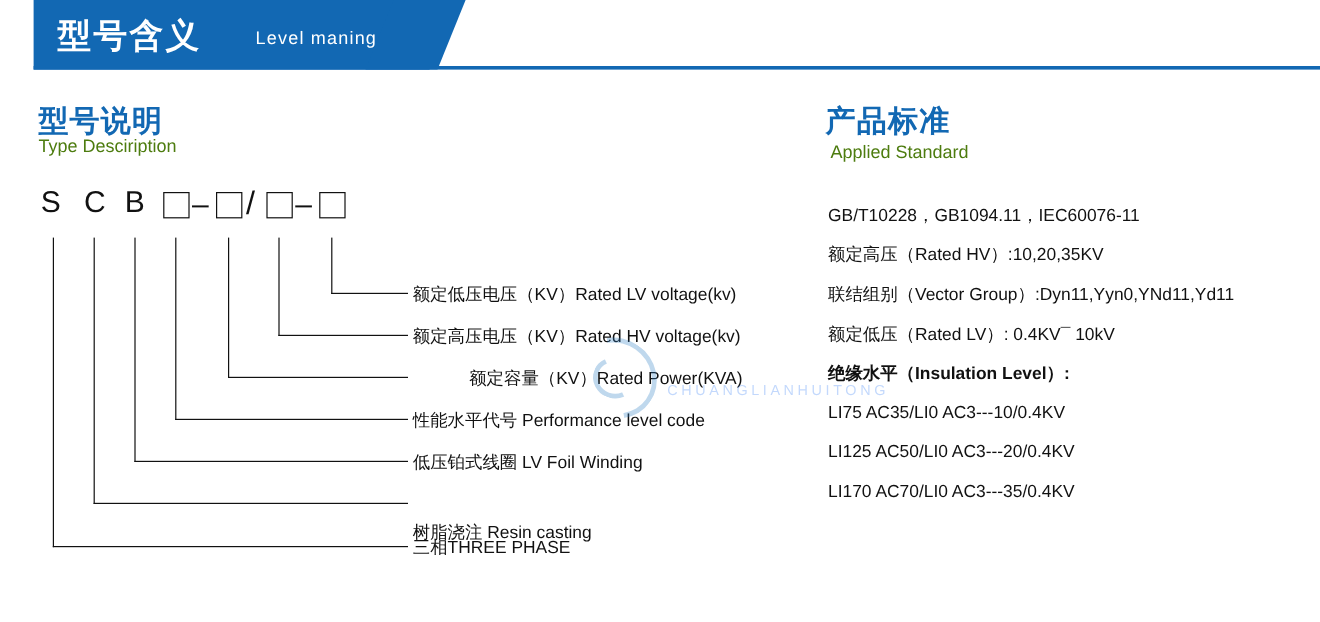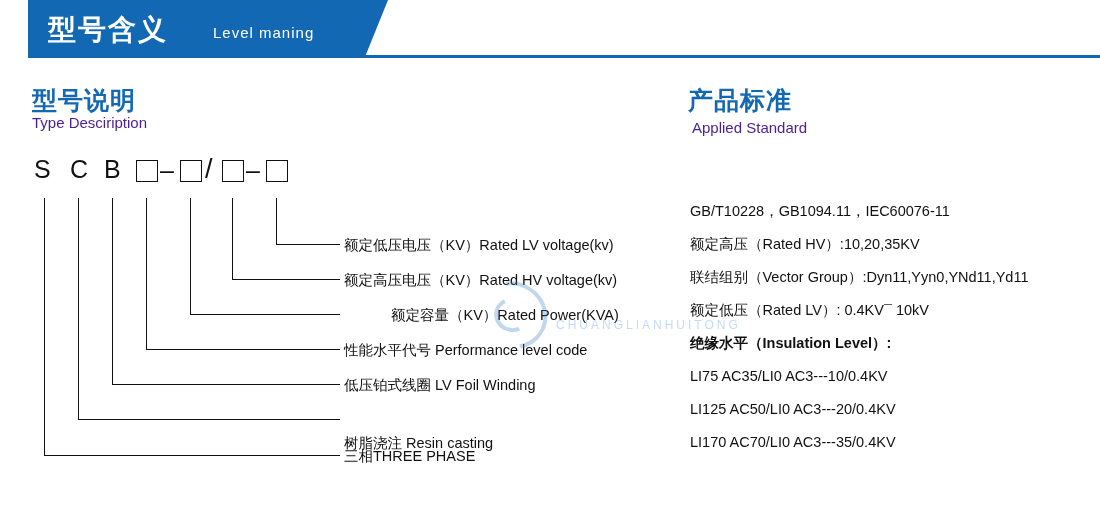--- a/index.html
+++ b/index.html
@@ -35,21 +35,21 @@
   .banner-sub{
     position:absolute;left:185px;top:24px;
     color:#ffffff;font-size:15px;letter-spacing:1px;
   }
 
   
   .sec-title-cn{
     position:absolute;color:#1268b3;font-size:25px;font-weight:bold;letter-spacing:1px;
   }
   .sec-title-en{
-    position:absolute;color:#4c1d95;font-size:15px;
+    position:absolute;color:#4d7c0f;font-size:15px;
   }
   #type-title-cn{left:32px;top:84px;}
   #type-title-en{left:32px;top:114px;}
   #std-title-cn{left:688px;top:84px;}
   #std-title-en{left:692px;top:119px;}
 
   
   .code-row{position:absolute;left:0;top:155px;width:680px;height:40px;}
   .code-ch{
     position:absolute;top:0;font-size:25px;color:#111;font-weight:400;
@@ -69,21 +69,21 @@
   .vline{position:absolute;width:1px;background:#111;}
   .hline{position:absolute;height:1px;background:#111;}
 
   
   .leader-label{
     position:absolute;font-size:14.5px;color:#111;white-space:nowrap;
   }
 
   
   .std-item{
-    position:absolute;left:690px;font-size:14.5px;color:#111;white-space:nowrap;margin-top:32px;
+    position:absolute;left:690px;font-size:14.5px;color:#111;white-space:nowrap;
   }
 
   
   .watermark{
     position:absolute;left:470px;top:280px;width:300px;height:70px;
     opacity:0.30;pointer-events:none;
   }
   .wm-text{
     position:absolute;left:86px;top:2px;
     font-size:30px;font-weight:bold;color:#2f7fc4;letter-spacing:1px;

